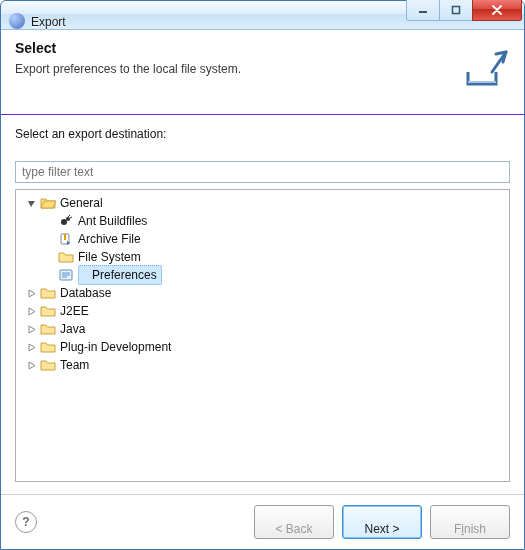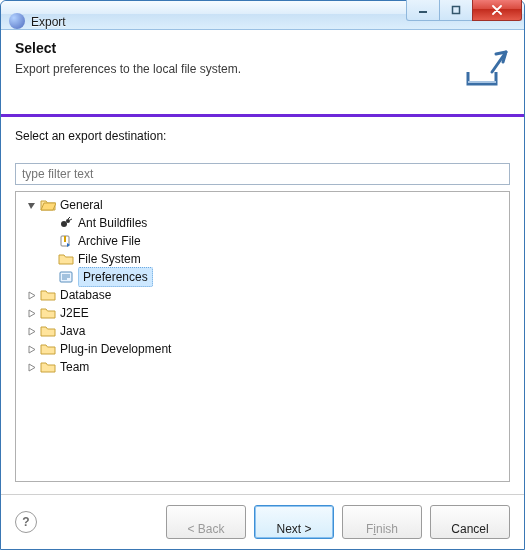--- a/index.html
+++ b/index.html
@@ -59,21 +59,21 @@
     background: linear-gradient(to bottom, #f07a74 0%, #d94b3f 45%, #c22b1d 46%, #e45a4a 100%);
     border-color: #a03028;
     color: #fff;
     border-radius: 0 0 3px 0;
   }
   .win-btn svg { display:block; }
   
   .header {
     padding: 10px 14px 14px 14px;
     background: #fff;
-    border-bottom: 3px solid #6d28d9;
+    border-bottom: 1px solid #6d28d9;
     position: relative;
     min-height: 60px;
   }
   .header h1 {
     margin: 0 0 6px 0;
     font-size: 14px;
     font-weight: 700;
     color: #111;
   }
   .header .subtitle {
@@ -122,21 +122,21 @@
   }
   .tree .row {
     display: flex; align-items: center;
     gap: 4px;
     padding: 0 2px;
     height: 18px;
   }
   .tree .row.selected .label {
     background: #cde8ff;
     border: 1px dotted #6ca9e0;
-    padding: 0 4px 0 4px;
+    padding: 0 4px 0 13px;
     border-radius: 2px;
   }
   .expander {
     width: 10px; height: 10px;
     display: inline-flex; align-items: center; justify-content: center;
     color: #5a5a5a;
   }
   .expander svg { display:block; }
   .node-icon { width: 16px; height: 16px; display:inline-flex; align-items:center; justify-content:center; flex:0 0 16px;}
   .label { color: #111; }
@@ -374,16 +374,15 @@
       </ul>
     </div>
   </div>
 
   <div class="footer">
     <div class="help-icon">?</div>
     <div class="spacer"></div>
     <button class="btn" disabled="">&lt; Back</button>
     <button class="btn default">Next &gt;</button>
     <button class="btn" disabled=""><span>F</span><span class="mn">i</span><span>nish</span></button>
-    <button class="btn">Cancel</button>
   </div>
 
 </div>
 
 </body></html>

